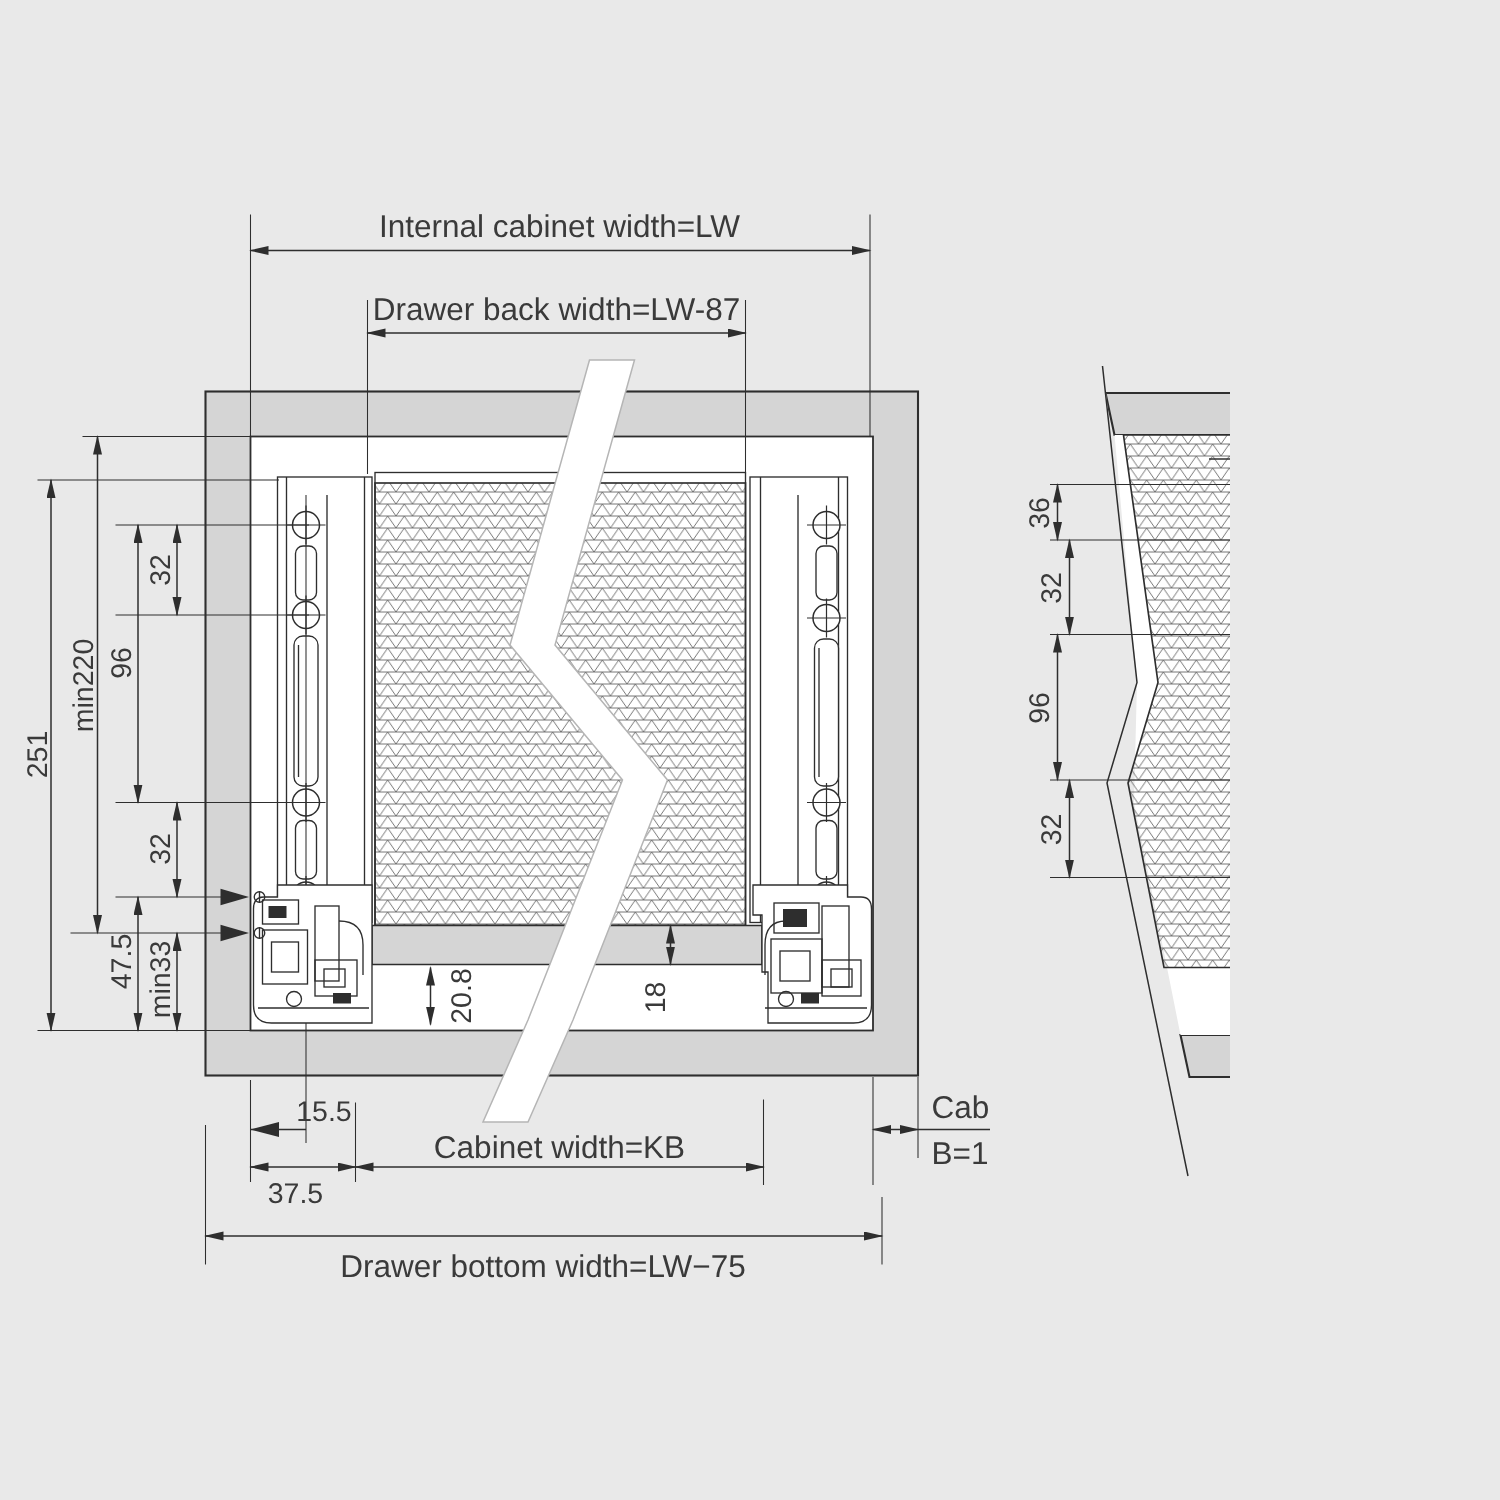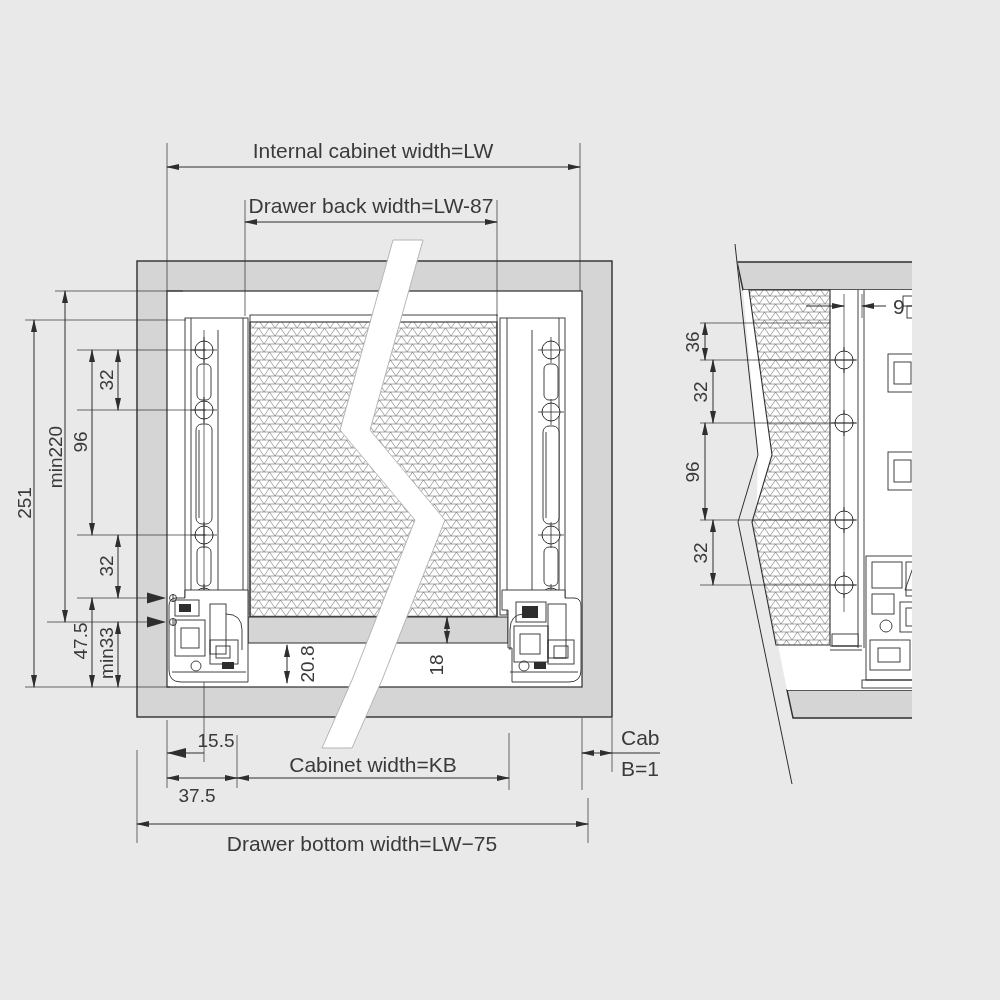--- a/index.html
+++ b/index.html
@@ -1,20 +1,20 @@
 <!DOCTYPE html>
 <html style="--background: #e9e9e9; --panel-gray: #d5d5d5; --line: #2e2e2e; --text: #3a3a3a; --white: #ffffff; --break-edge: #b5b5b5;"><head>
 <meta charset="utf-8">
 <style>
   :root{
     --background:#e9e9e9; --panel-gray:#d5d5d5; --line:#2e2e2e;
     --text:#3a3a3a; --white:#ffffff; --break-edge:#b5b5b5;
   }
   html,body{margin:0;padding:0;background:var(--background);}
-  .canvas{width:912px;height:1000px;position:relative;background:var(--background);overflow:hidden;}
+  .canvas{width:820px;height:1000px;position:relative;background:var(--background);overflow:hidden;}
   svg{display:block;}
   .frame{fill:var(--panel-gray);stroke:var(--line);stroke-width:1.4;}
   .white{fill:var(--white);stroke:var(--line);stroke-width:1.2;}
   .whitethin{fill:var(--white);stroke:var(--line);stroke-width:0.9;}
   .det{fill:none;stroke:var(--line);stroke-width:0.9;}
   .detf{fill:var(--white);stroke:var(--line);stroke-width:0.9;}
   .dark{fill:var(--line);stroke:none;}
   .ext{stroke:var(--line);stroke-width:0.7;fill:none;}
   .dim{stroke:var(--line);stroke-width:1;fill:none;}
   .hatchbox{fill:url(#mesh);stroke:var(--line);stroke-width:1.1;}

